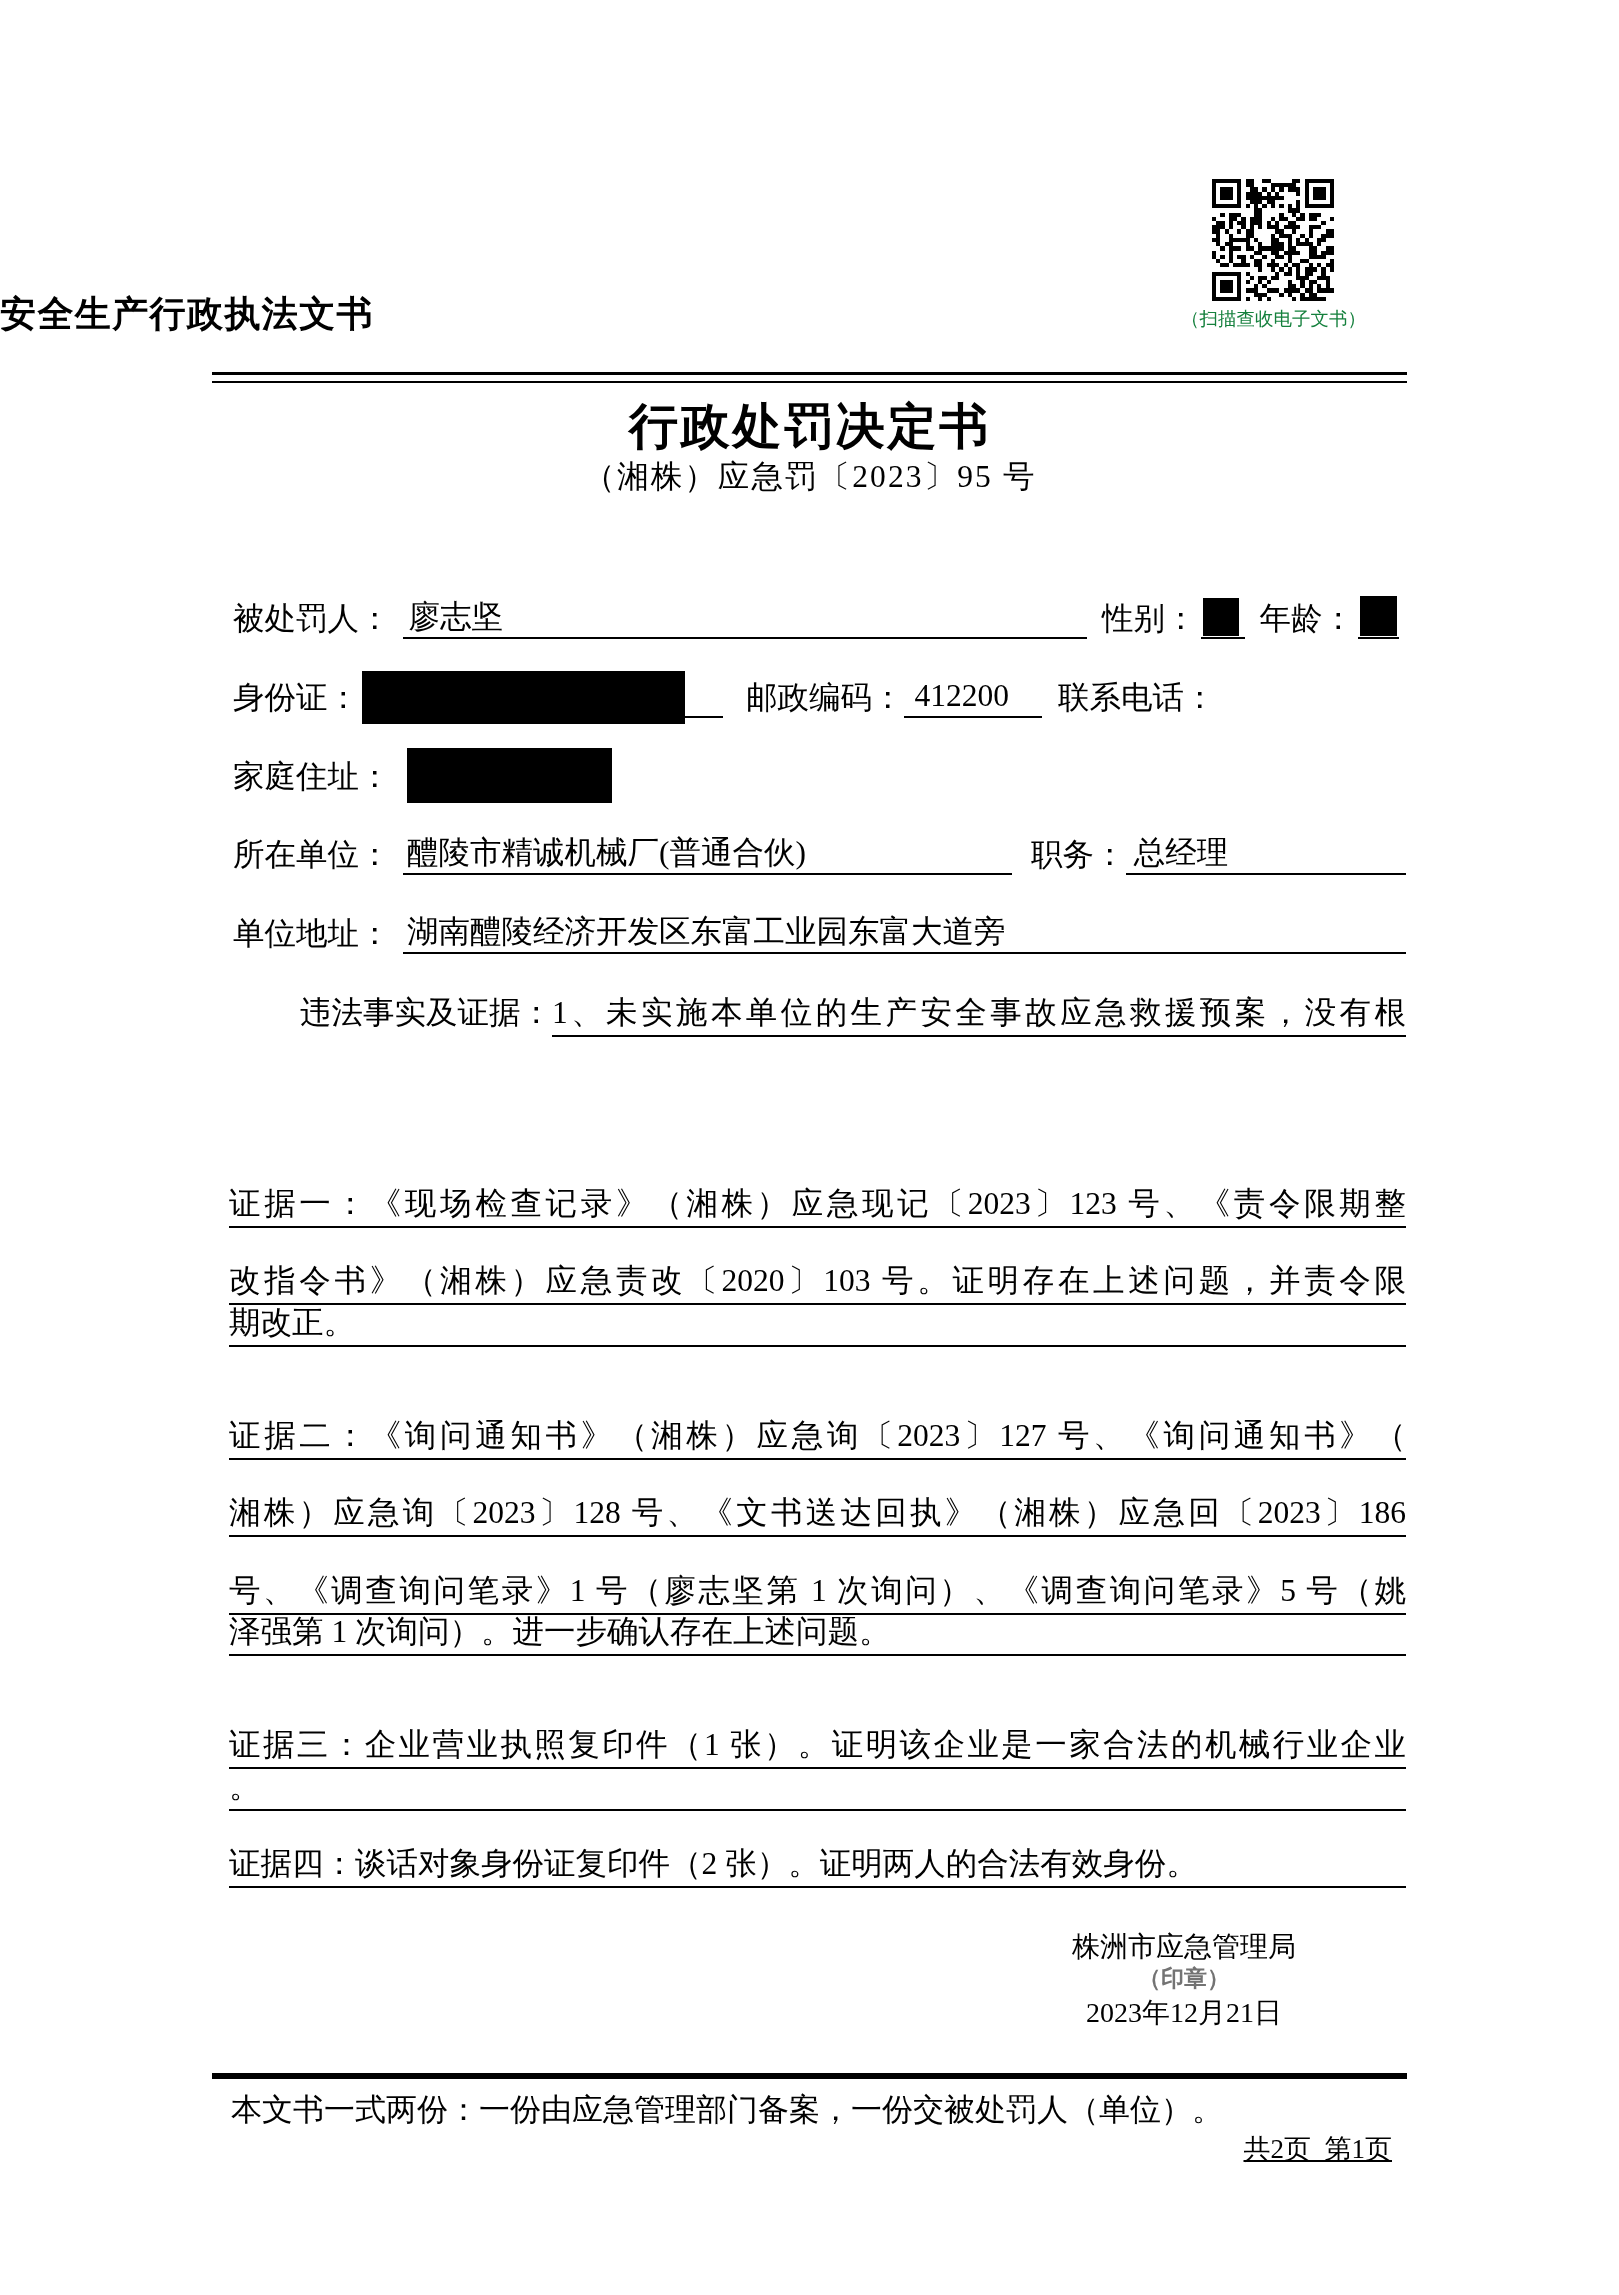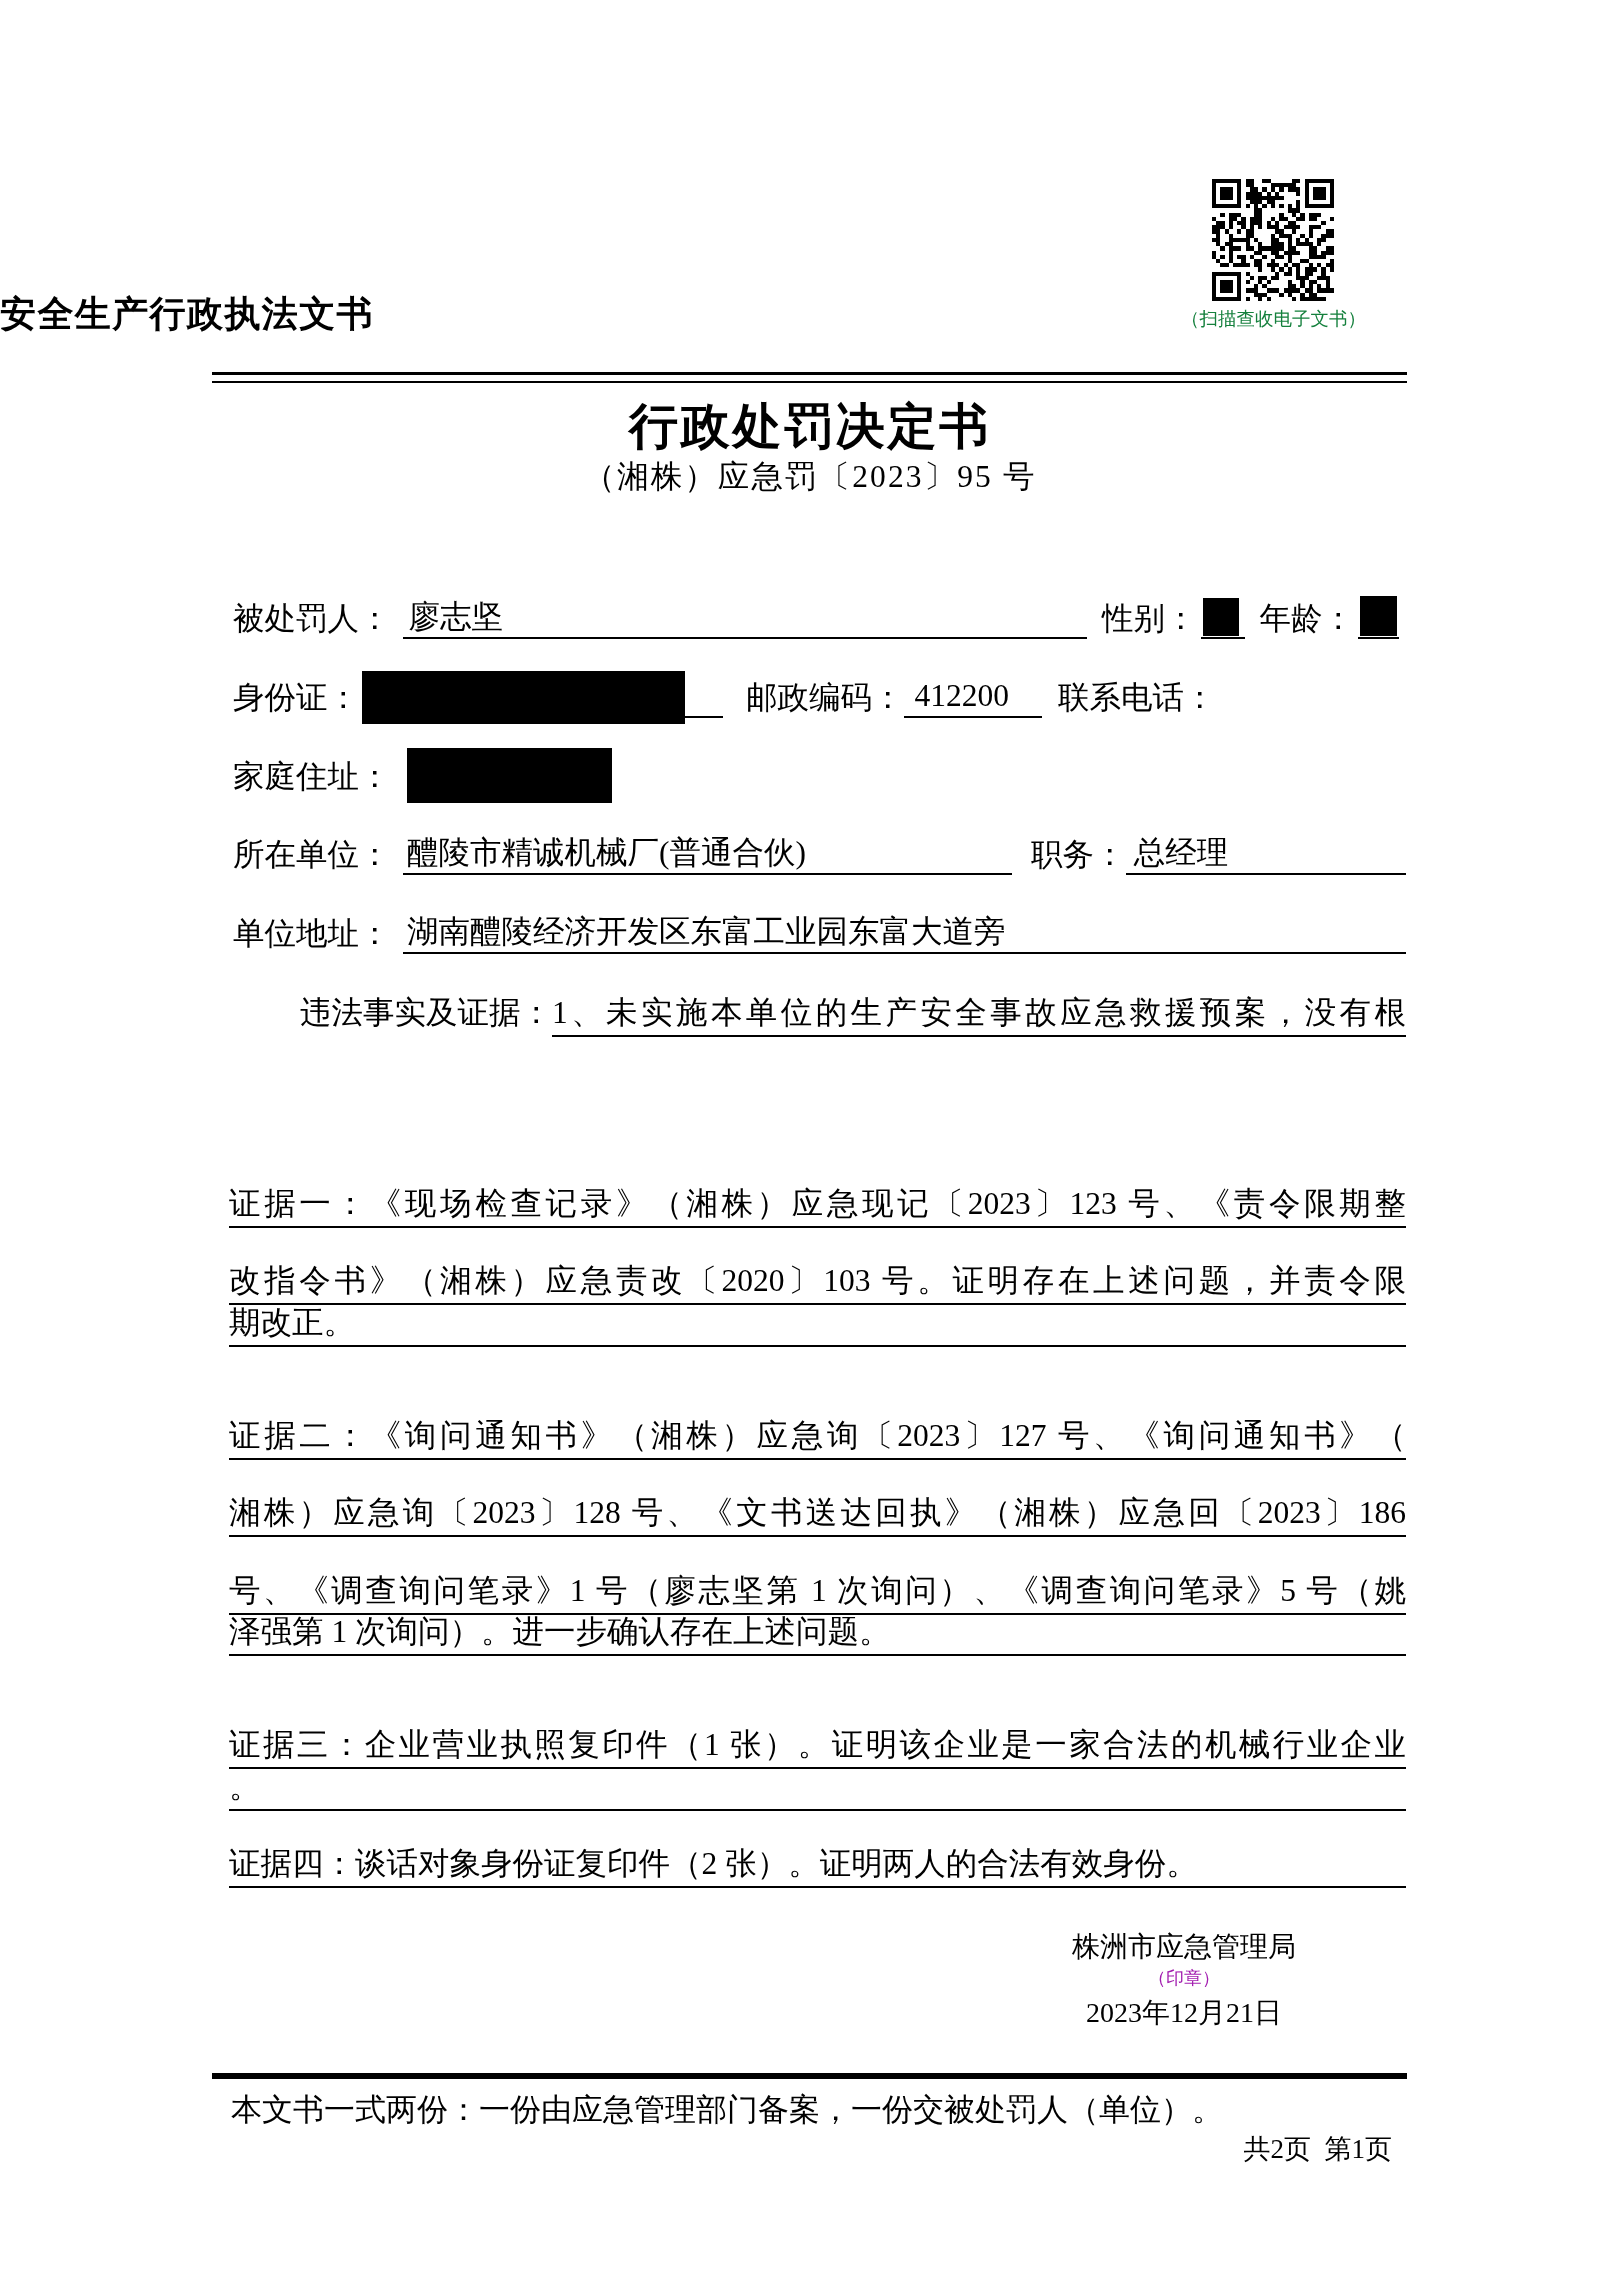--- a/index.html
+++ b/index.html
@@ -35,27 +35,27 @@
            line-height:40px; border-bottom:2.7px solid #000; white-space:nowrap; overflow:visible; }
   .tline.justify { white-space:normal; text-align:justify; text-align-last:justify;margin-top:36px; }
   .fact-line { position:absolute; left:229px; width:1177px; height:44px; display:flex;
                font-size:31.5px; line-height:40px; }
   .fact-indent { width:71px; flex:none; }
   .fact-label { flex:none; }
   .fact-text { flex:1 1 auto; border-bottom:2.7px solid #000; text-align:justify; text-align-last:justify; }
   
   .sign-block { position:absolute; left:1013px; top:1929px; width:342px; text-align:center; }
   .sign-agency { font-size:28px; line-height:36px; }
-  .sign-seal { font-size:18px; line-height:27px; color:#a21caf; }
+  .sign-seal { font-size:23px; line-height:27px; color:#737373;font-weight:bold; }
   .sign-date { font-size:28px; line-height:36px; margin-top:2.7px; }
   .footer-rule { position:absolute; left:212px; top:2073px; width:1195px; height:6.2px; background:#000; }
   .footer-note { position:absolute; left:231px; top:2090px; width:1175px; font-size:31px;
                  line-height:40px; white-space:nowrap; }
   .page-indicator { position:absolute; left:229px; top:2131px; width:1163px; text-align:right;
-                    font-size:27px; white-space:pre; }
+                    font-size:27px; white-space:pre;text-decoration:underline; }
 </style>
 </head>
 <body>
 
 <div class="page">
 
   <div class="qr-block">
     <svg viewBox="0 0 29 29" shape-rendering="crispEdges" fill="#000000">
         <rect x="8" y="0" width="1" height="1"></rect>
         <rect x="9" y="0" width="1" height="1"></rect>

